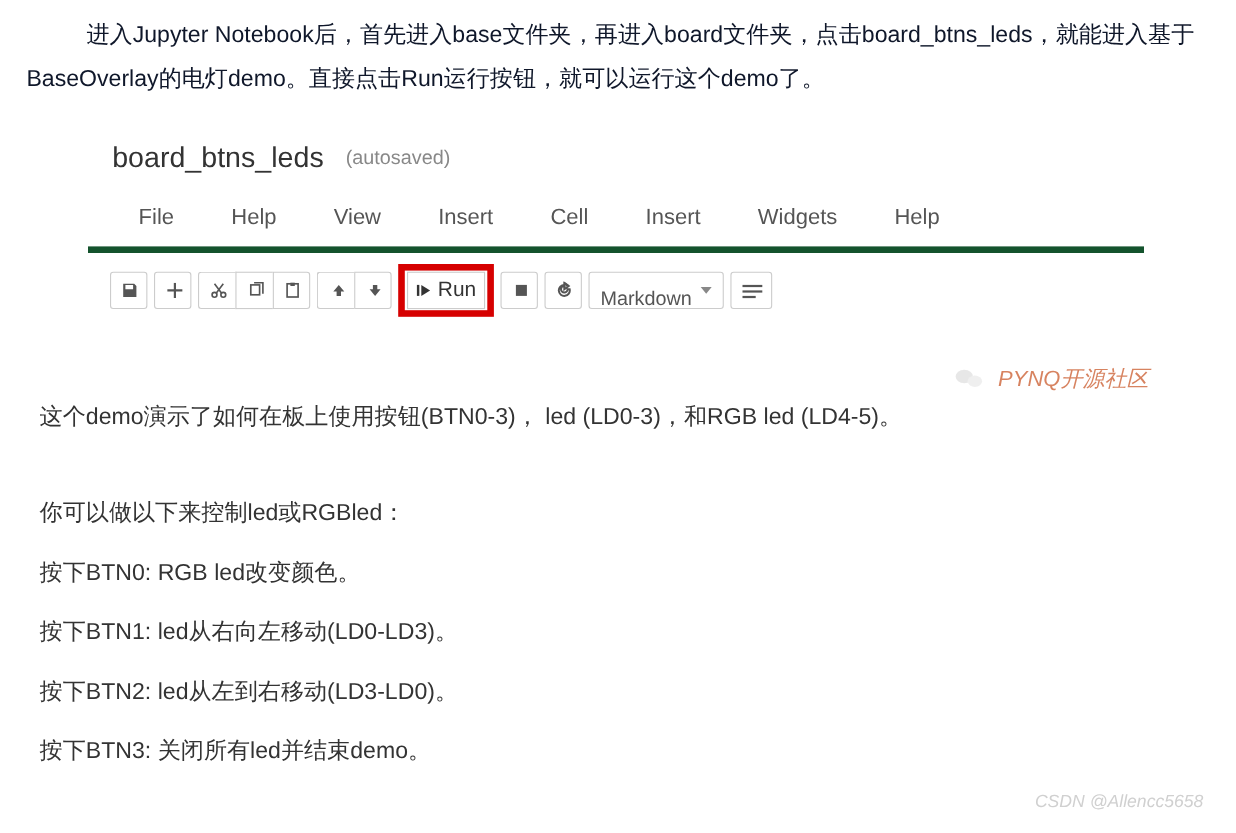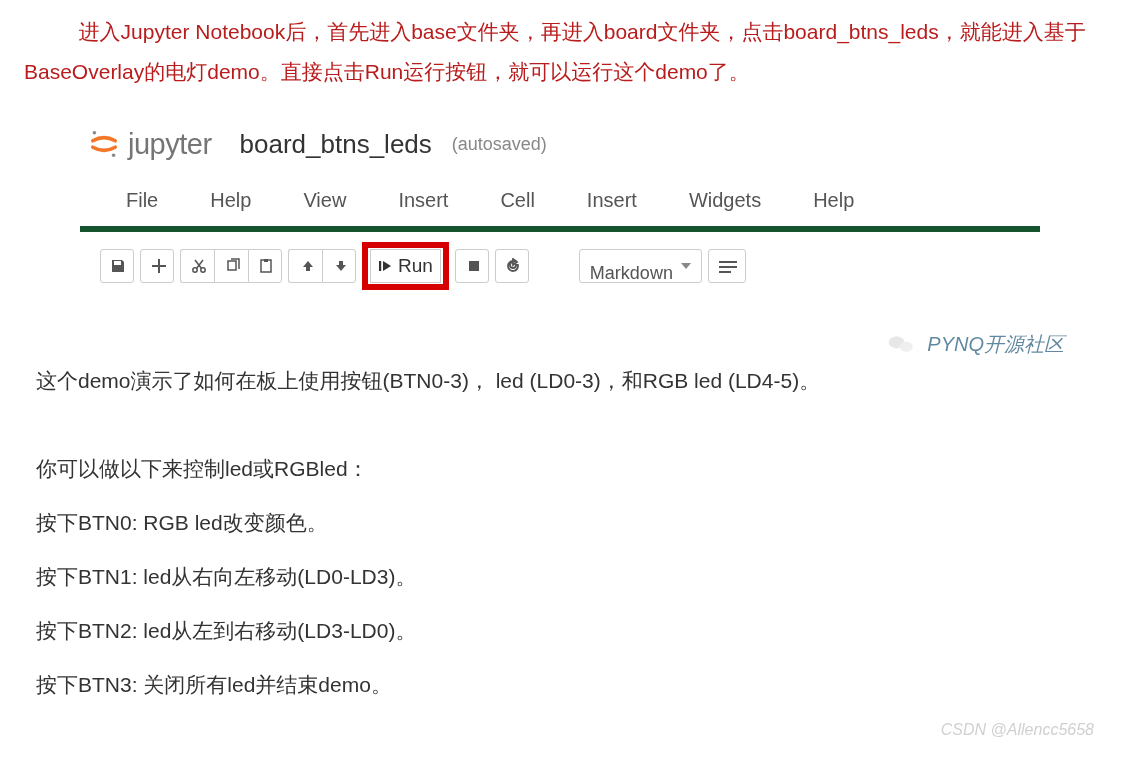--- a/index.html
+++ b/index.html
@@ -7,21 +7,21 @@
       font-family: "Microsoft YaHei", "PingFang SC", Arial, sans-serif;
       background: #fff;
       width: 1124px;
       height: 757px;
       position: relative;
       color: #333;
     }
     .body-text {
       font-size: 21px;
       line-height: 1.9;
-      color: #b91c1c;
+      color: #0f172a;
       padding: 12px 24px 0 24px;
     }
     .jupyter-wrap {
       margin: 30px 24px 24px 80px;
       width: 960px;
     }
     .jupyter-header {
       display: flex;
       align-items: center;
       padding: 6px 8px 6px 8px;
@@ -99,38 +99,37 @@
       border-radius: 3px;
       height: 34px;
       padding: 16px 28px 0 10px;
       font-size: 18px;
       color: #555;
       background: #fff;
       position: relative;
       display: flex;
       align-items: center;
       cursor: pointer;
-      margin-left: 44px;
     }
     .celltype-select::after {
       content: "";
       position: absolute;
       right: 10px;
       top: 50%;
       width: 0; height: 0;
       border-left: 5px solid transparent;
       border-right: 5px solid transparent;
       border-top: 6px solid #888;
       transform: translateY(-50%);
     }
     .wm {
       position: absolute;
-      right: 60px;
+      right: 80px;
       top: 330px;
-      color: #0c4a6e;
+      color: #c2410c;
       font-size: 20px;
       font-style: italic;
       opacity: 0.65;
       display:flex;
       align-items:center;
       gap:12px;
     }
     .wm .wx-icon {
       width: 28px; height: 28px; opacity: 0.7;
     }
@@ -153,31 +152,20 @@
   </style>
 </head>
 <body>
 
 <div class="body-text">
   <span style="display:block; text-indent:2.6em;">进入Jupyter Notebook后，首先进入base文件夹，再进入board文件夹，点击board_btns_leds，就能进入基于BaseOverlay的电灯demo。直接点击Run运行按钮，就可以运行这个demo了。</span>
 </div>
 
 <div class="jupyter-wrap">
   <div class="jupyter-header">
-    <div class="jupyter-logo">
-      <span class="logo-icon">
-        <svg viewBox="0 0 40 40" width="32" height="32">
-          <circle cx="8" cy="6" r="2.2" fill="#888"></circle>
-          <path d="M6 16 Q20 8 34 16" stroke="#f37726" stroke-width="4.5" fill="none" stroke-linecap="round"></path>
-          <path d="M6 24 Q20 32 34 24" stroke="#f37726" stroke-width="4.5" fill="none" stroke-linecap="round"></path>
-          <circle cx="32" cy="34" r="2.2" fill="#888"></circle>
-        </svg>
-      </span>
-      <span class="logo-text">jupyter</span>
-    </div>
     <span class="nb-name">board_btns_leds</span>
     <span class="autosaved">(autosaved)</span>
   </div>
 
   <div class="menubar">
     <div class="mi">File</div>
     <div class="mi">Help</div>
     <div class="mi">View</div>
     <div class="mi">Insert</div>
     <div class="mi">Cell</div>

